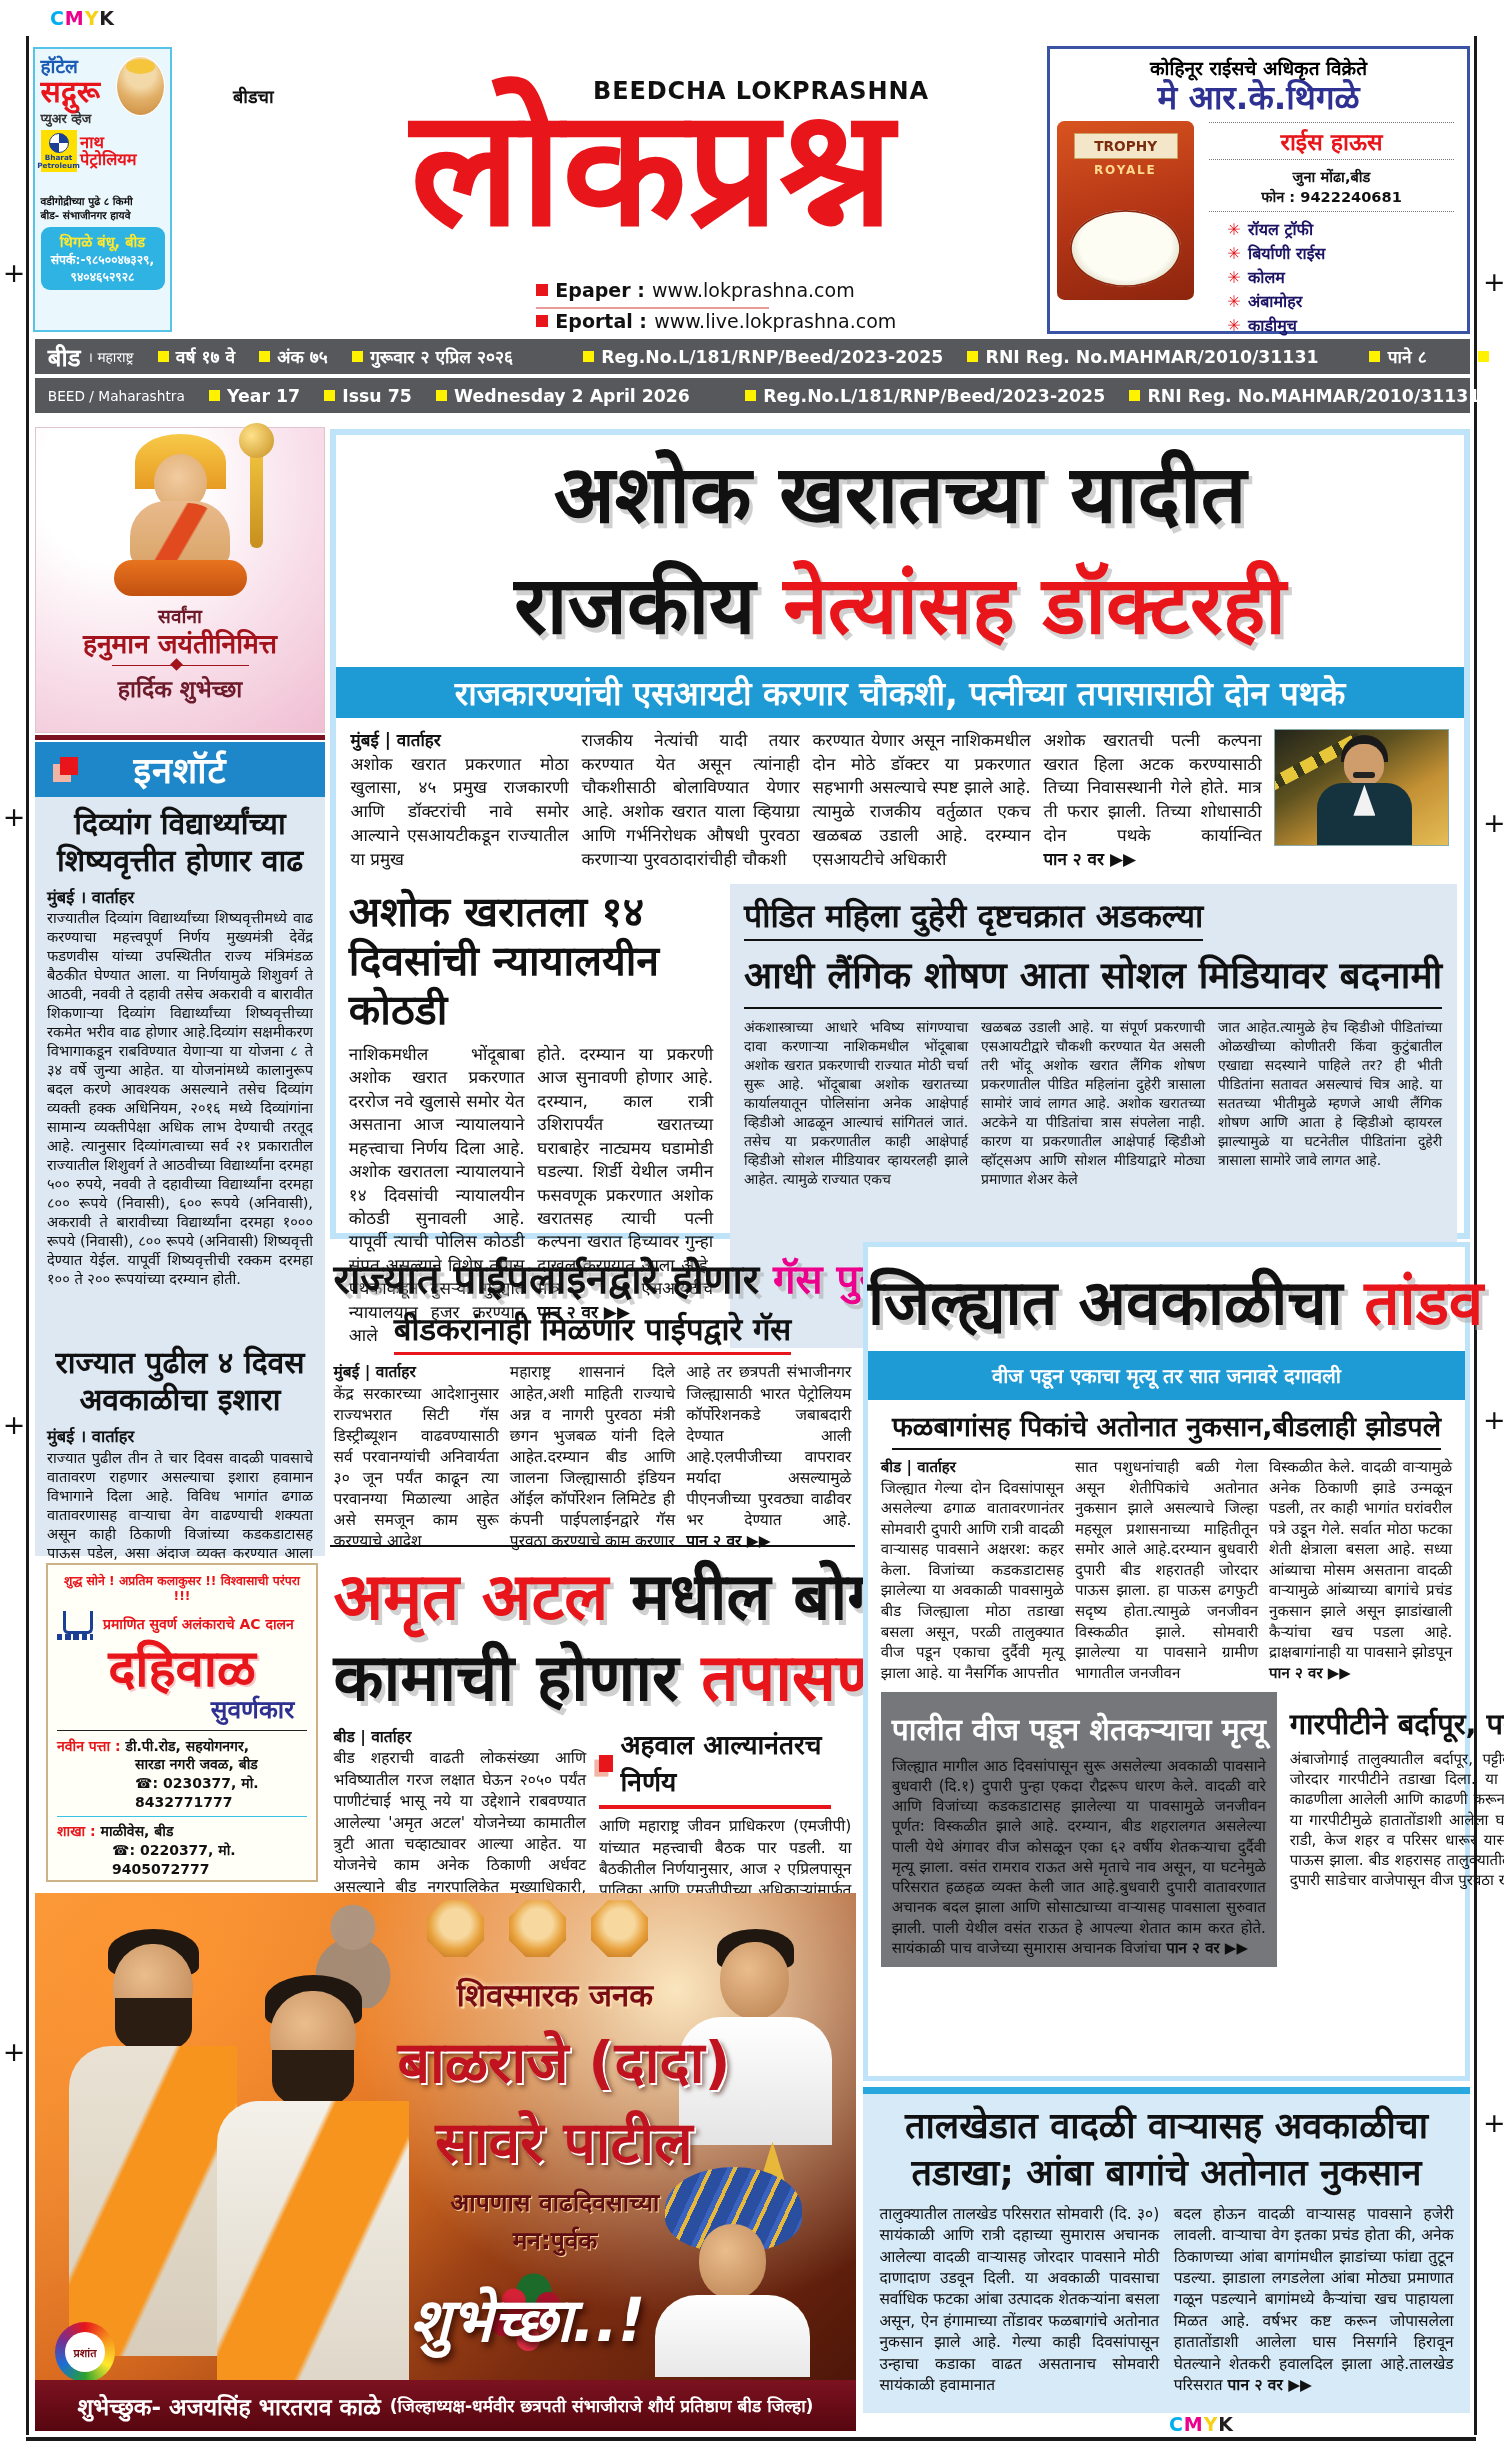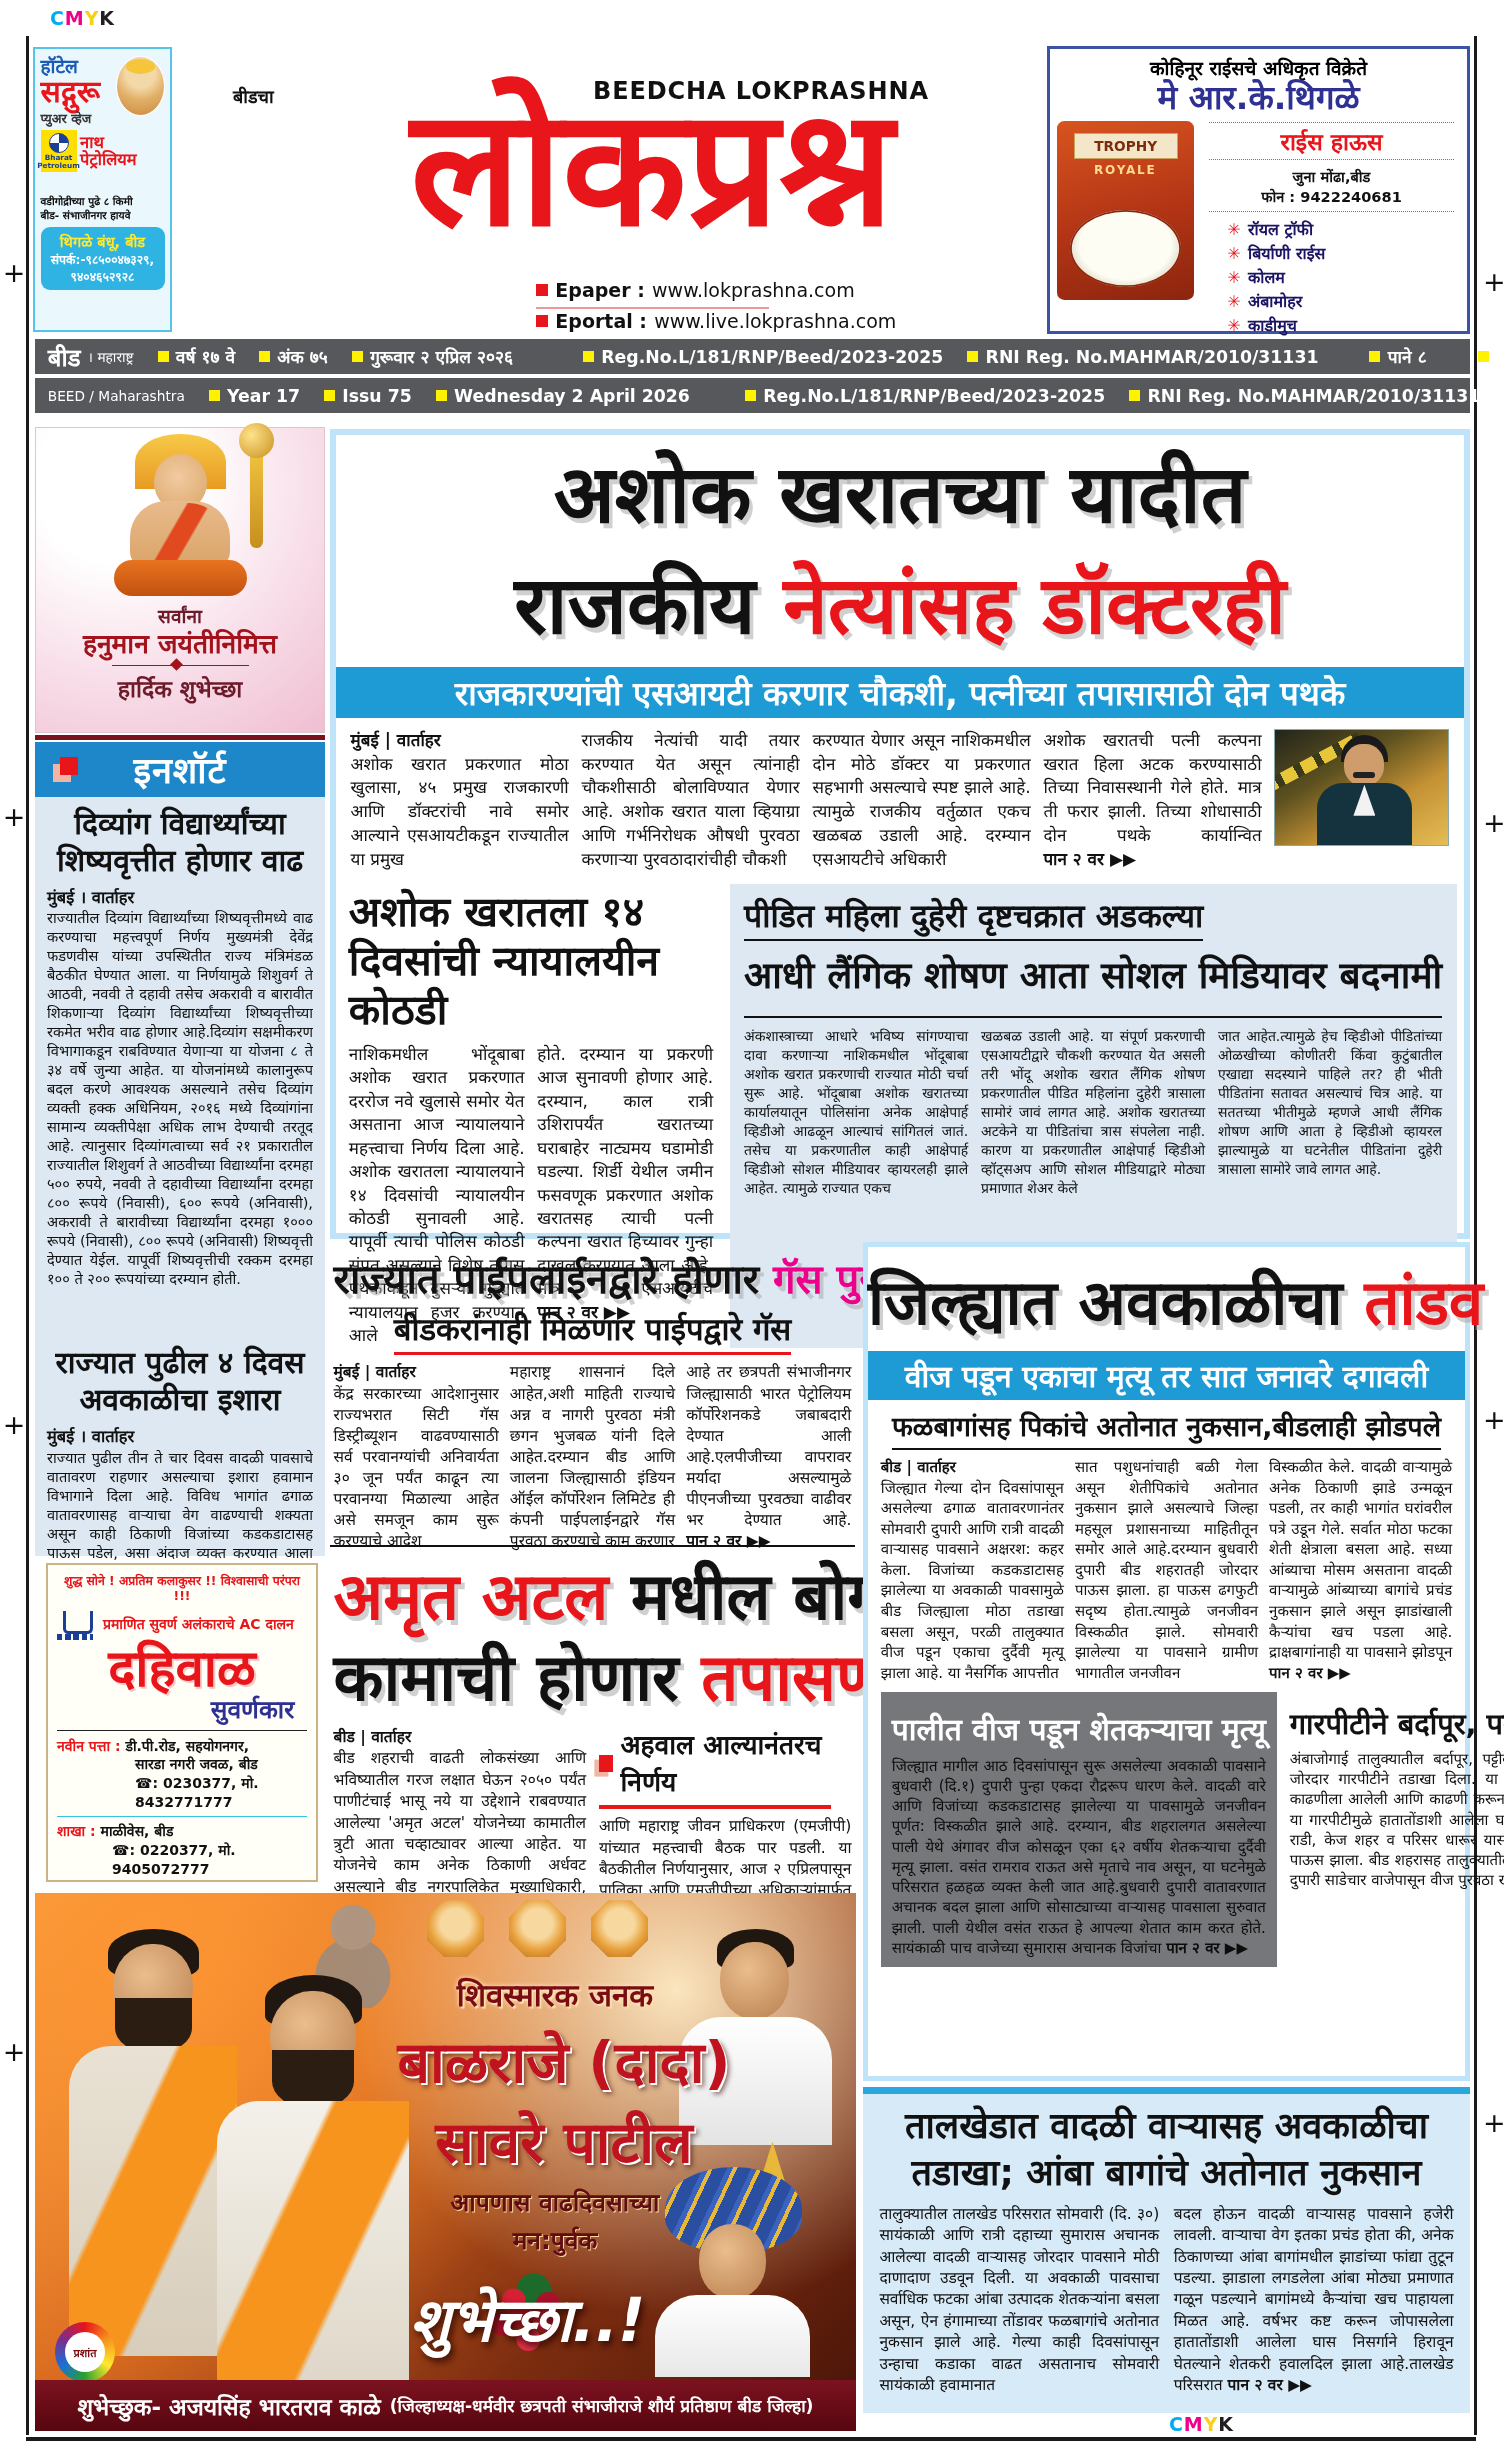--- a/index.html
+++ b/index.html
@@ -118,21 +118,21 @@
   .lp-mus{position:absolute;left:78px;top:42px;width:22px;height:6.4px;border-radius:2.7px;background:#222;}
   .lp-body{position:absolute;left:42px;top:53px;width:95px;height:64px;border-radius:25.5px 25.5px 0 0;background:#15323f;}
   .lp-shirt{position:absolute;left:78px;top:55px;width:22px;height:31px;background:#f2f2f2;clip-path:polygon(50% 0,100% 100%,0 100%);}
   .lead-sub{display:flex;margin-top:3.6px;}
   .custody{width:474px;padding:7.3px 12.8px;box-sizing:border-box;}
   .custody .h{font-size:41px;font-weight:700;line-height:1.2;}
   .custody .cols{display:flex;gap:12.8px;margin-top:7.3px;}
   .custody .col{flex:1;font-size:17px;line-height:1.38;}
   .victims{flex:1;background:#dde8f3;margin:3.6px 7.3px 7.3px 3.6px;padding:9px 14.6px;box-sizing:border-box;}
   .victims .h1{font-size:32px;font-weight:700;border-bottom:2.7px solid #111;display:inline-block;padding-bottom:2.7px;}
-  .victims .h2{font-size:37px;font-weight:700;border-bottom:2.7px solid #111;display:inline-block;padding-bottom:17px;margin-top:7.3px;white-space:nowrap;}
+  .victims .h2{font-size:37px;font-weight:700;border-bottom:2.7px solid #111;display:inline-block;padding-bottom:8px;margin-top:7.3px;white-space:nowrap;}
   .victims .cols{display:flex;gap:12.8px;margin-top:9px;}
   .victims .col{flex:1;font-size:14px;line-height:1.36;}
   
   .gas{left:330px;top:1248px;width:525px;height:299px;box-sizing:border-box;border-bottom:2.7px solid #111;padding:1.8px 3.6px;}
   .gas .h{font-weight:700;font-size:40px;white-space:nowrap;}
   .gas .h .pink{color:#ec008c;}
   .gas .sub{text-align:center;margin-top:1.8px;}
   .gas .sub span{display:inline-block;font-weight:700;font-size:31px;border-bottom:3.6px solid #e8151b;padding-bottom:3.6px;}
   .gas .cols{display:flex;gap:11px;margin-top:7.3px;}
   .gas .col{flex:1;font-size:15.5px;line-height:1.36;}
@@ -144,21 +144,21 @@
   .amrut .cols{display:flex;gap:12.8px;margin-top:9px;}
   .amrut .col{flex:1;font-size:15.5px;line-height:1.38;}
   .amrut .by{font-weight:700;}
   .amrut .subh{display:flex;align-items:center;gap:7.3px;font-weight:700;font-size:26.4px;}
   .amrut .subh .sq{width:16.4px;height:16.4px;background:#e8151b;box-shadow:-4.6px 4.6px 0 #f2b4a4;}
   .amrut .subrule{height:3.6px;background:#e8151b;margin:5.5px 0 7.3px;width:92%;}
   
   .tandav{left:863px;top:1242px;width:607px;height:839px;border:5.5px solid #bfe3f8;box-sizing:border-box;background:#fff;}
   .tandav .h{text-align:center;font-weight:700;font-size:62px;margin-top:11px;white-space:nowrap;}
   .tandav .h .red{color:#e8151b;}
-  .tandav .bar{margin-top:9px;height:49px;background:#1e9ad5;color:#fff;font-weight:700;font-size:30px;display:flex;align-items:center;justify-content:center;white-space:nowrap;}
+  .tandav .bar{margin-top:9px;height:49px;background:#1e9ad5;color:#fff;font-weight:700;font-size:20px;display:flex;align-items:center;justify-content:center;white-space:nowrap;}
   .tandav .sub{text-align:center;margin-top:7.3px;}
   .tandav .sub span{display:inline-block;font-weight:700;font-size:27px;border-bottom:2.7px solid #111;padding-bottom:3.6px;white-space:nowrap;}
   .tandav .cols{display:flex;gap:11px;padding:7.3px 12.8px;}
   .tandav .col{flex:1;font-size:15px;line-height:1.37;}
   .tandav .by{font-weight:700;}
   .tandav .subrow{display:flex;gap:11px;padding:1.8px 12.8px 9px;}
   .pali{flex:1;background:#76777a;padding:9px 11px;box-sizing:border-box;}
   .pali .h{color:#fff;font-weight:700;font-size:30px;line-height:1.2;}
   .pali .bd{font-size:15px;line-height:1.35;margin-top:7.3px;color:#0c0c0c;}
   .garpit{flex:1;padding:3.6px 1.8px;box-sizing:border-box;}

